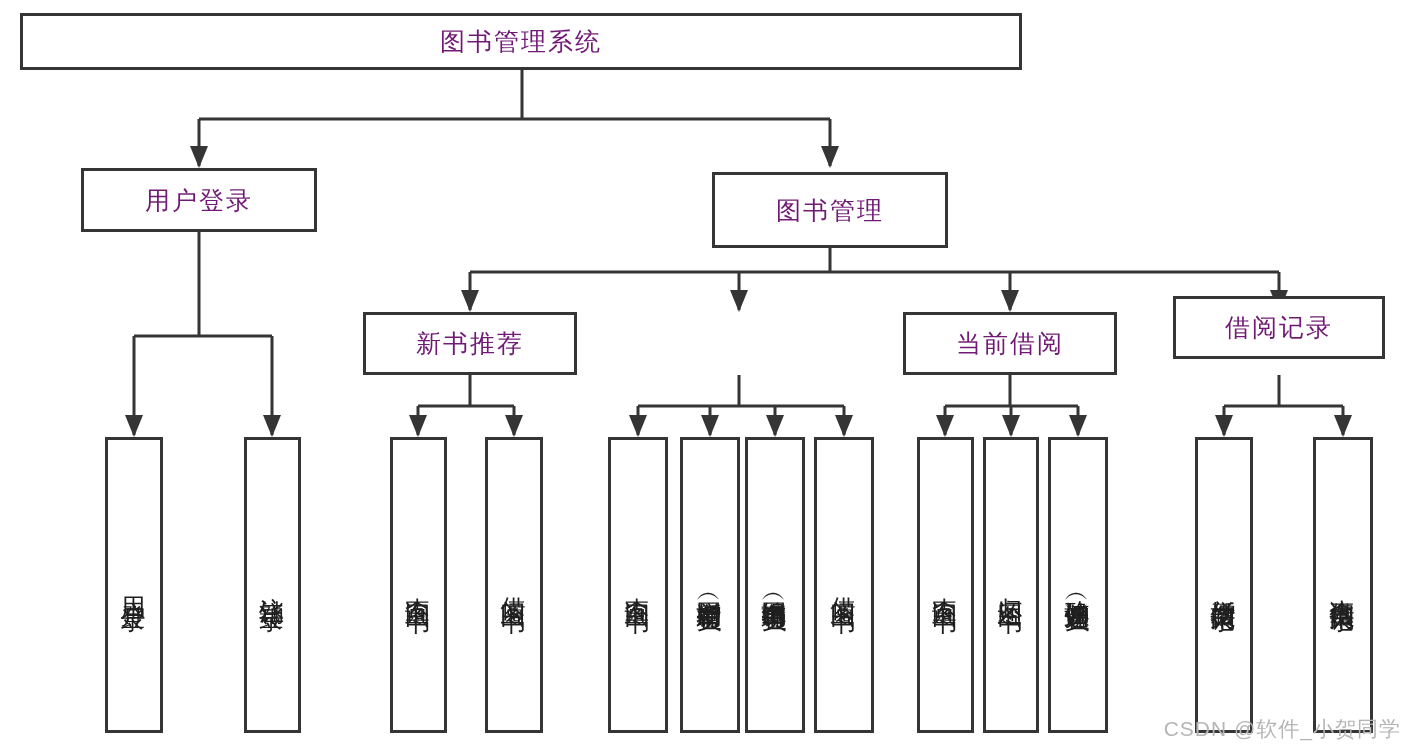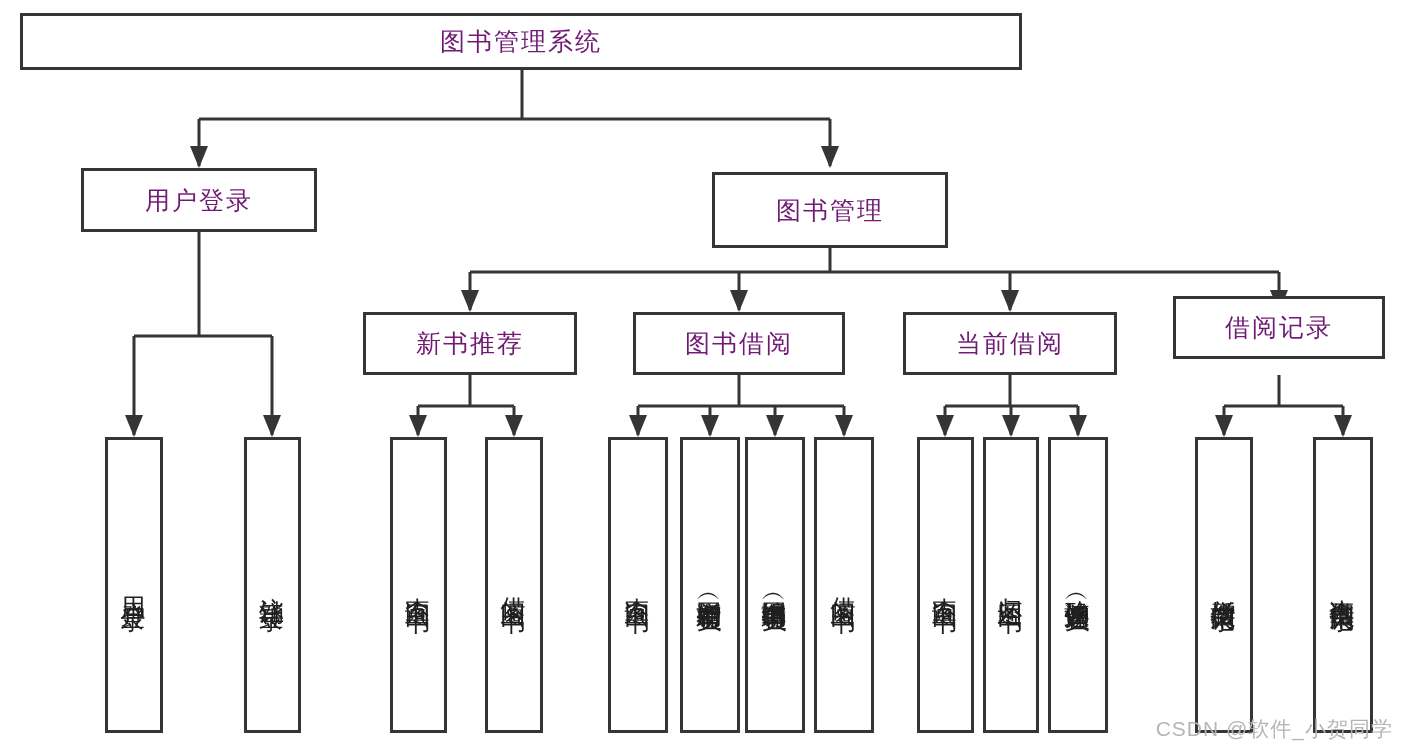--- a/index.html
+++ b/index.html
@@ -38,21 +38,21 @@
     writing-mode: vertical-rl;
     text-orientation: mixed;
     font-size: 25px;
     letter-spacing: 4px;
     color: #1f1f1f;
     z-index: 2;
     text-align: center;
   }
   #watermark {
     position: absolute;
-    right: 12px;
+    right: 4px;
     bottom: 4px;
     font-size: 21px;
     letter-spacing: 1px;
     color: #b5b5b5;
     z-index: 3;
     white-space: nowrap;
   }
 </style>
 </head>
 <body>
@@ -98,21 +98,20 @@
       <path d="M1343 437 l-9 -22 h18 z"></path>
     </g>
   </svg>
 
   <div class="hnode" style="left:20px; top:13px; width:1002px; height:57px;">图书管理系统</div>
 
   <div class="hnode" style="left:81px; top:168px; width:236px; height:64px;">用户登录</div>
   <div class="hnode" style="left:712px; top:172px; width:236px; height:76px;">图书管理</div>
 
   <div class="hnode" style="left:363px; top:312px; width:214px; height:63px;">新书推荐</div>
-  <div class="hnode" style="left:633px; top:312px; width:212px; height:63px;">图书借阅</div>
   <div class="hnode" style="left:903px; top:312px; width:214px; height:63px;text-align:center;">当前借阅</div>
   <div class="hnode" style="left:1173px; top:296px; width:212px; height:63px;">借阅记录</div>
 
   <div class="vnode" style="left:105px; width:58px;">用户登录</div>
   <div class="vnode" style="left:244px; width:57px;">注销登录</div>
 
   <div class="vnode" style="left:390px; width:57px;">查询图书</div>
   <div class="vnode" style="left:485px; width:58px;">借阅图书</div>
 
   <div class="vnode" style="left:608px; width:60px;">查询图书</div>

